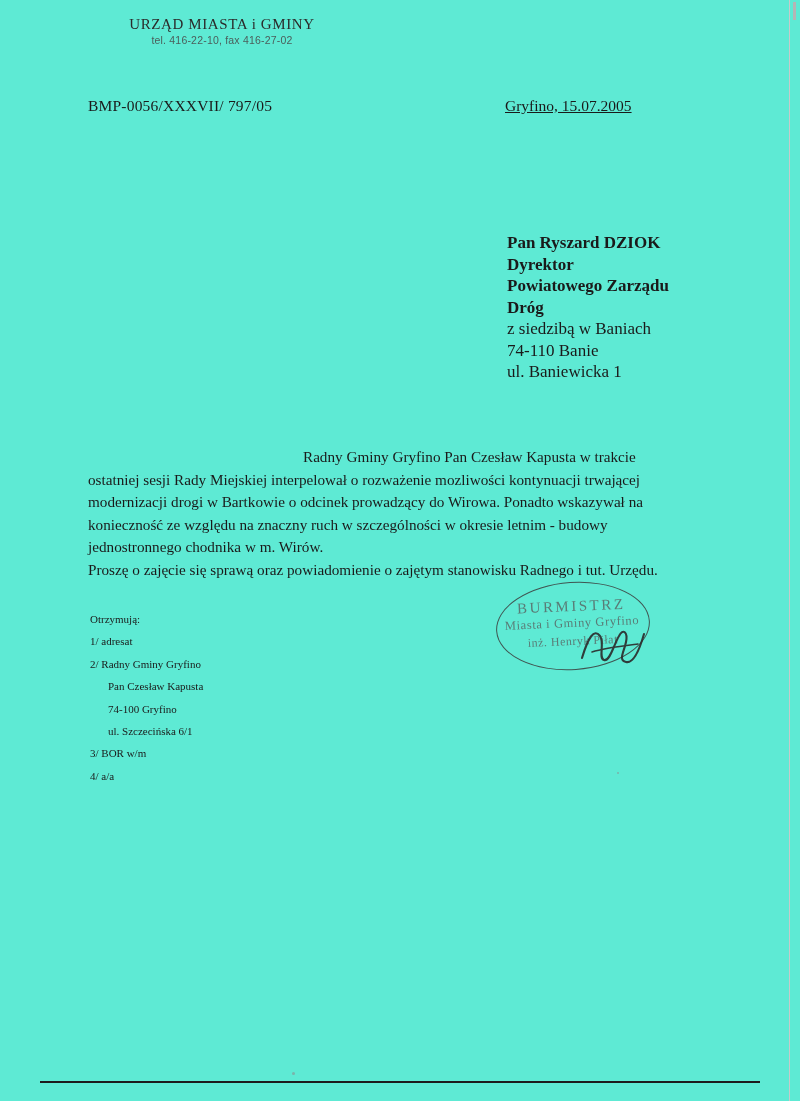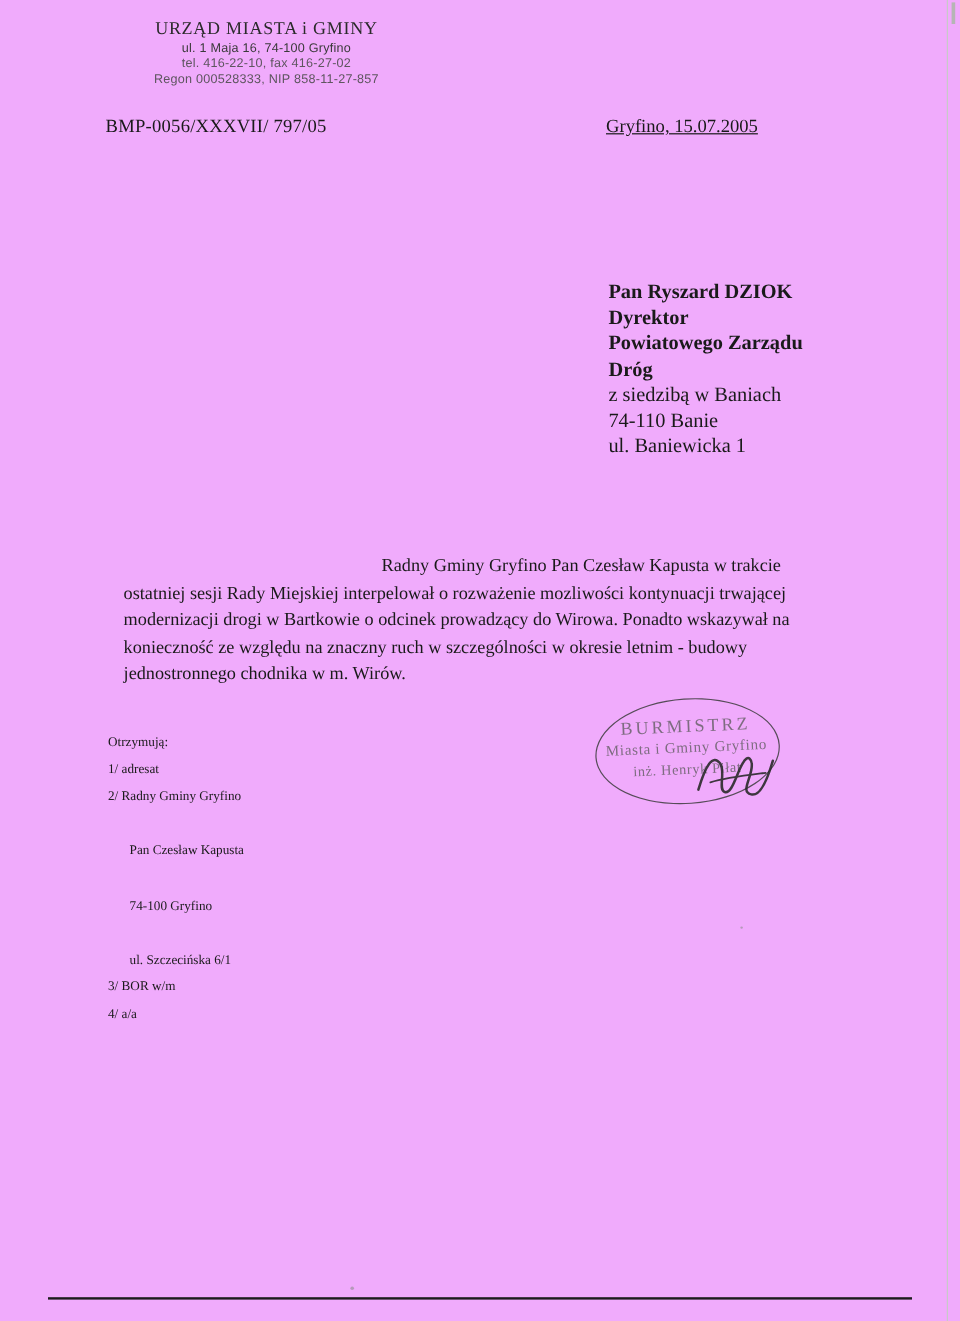--- a/index.html
+++ b/index.html
@@ -12,21 +12,21 @@
     height: 1101px;
     position: relative;
     font-family: "Liberation Serif", serif;
     color: #1a1a1a;
     overflow: hidden;
   }
 
   .page {
     position: absolute;
     inset: 0;
-    background: #f0abfc;
+    background: #5eead4;
   }
 
   
   .scan-edge-right {
     position: absolute;
     top: 0;
     right: 10px;
     width: 1px;
     height: 1101px;
     background: #c9c9c9;
@@ -107,33 +107,33 @@
   
   .body-text {
     position: absolute;
     left: 88px;
     top: 446px;
     width: 588px;
     font-size: 15.2px;
     line-height: 22.5px;
     text-align: left;
   }
-  .body-text p { margin: 15px; }
+  .body-text p { margin: 0; }
   .body-text p.first { text-indent: 215px; }
   .body-text p.tight { margin-top: 0; }
 
   
   .dist {
     position: absolute;
     left: 90px;
     top: 608px;
     font-size: 11px;
     line-height: 22.4px;
   }
-  .dist .ind1 { padding-left: 18px; margin-top: 23px; }
+  .dist .ind1 { padding-left: 18px; }
 
   
   .stamp {
     position: absolute;
     left: 492px;
     top: 578px;
     width: 170px;
     height: 100px;
   }
   .stamp-ellipse {
@@ -194,40 +194,39 @@
 </head>
 <body>
 
 <div class="page">
 
   <div class="scan-edge-right"></div>
   <div class="scan-edge-tick"></div>
 
   <div class="letterhead">
     <div class="lh-title">URZĄD MIASTA i GMINY</div>
-    <div class="lh-line">ul. 1 Maja 16, 74-100 Gryfino</div>
     <div class="lh-line faint">tel. 416-22-10, fax 416-27-02</div>
-    <div class="lh-line faint">Regon 000528333, NIP 858-11-27-857</div>
   </div>
 
   <div class="ref">BMP-0056/XXXVII/ 797/05</div>
   <div class="placedate">Gryfino, 15.07.2005</div>
 
   <div class="addressee">
     <div class="b">Pan Ryszard DZIOK</div>
     <div class="b">Dyrektor</div>
     <div class="b">Powiatowego Zarządu</div>
     <div class="b">Dróg</div>
     <div>z siedzibą w Baniach</div>
     <div>74-110 Banie</div>
     <div>ul. Baniewicka 1</div>
   </div>
 
   <div class="body-text">
     <p class="first">Radny Gminy Gryfino Pan Czesław Kapusta w trakcie ostatniej sesji Rady Miejskiej  interpelował o rozważenie mozliwości  kontynuacji trwającej modernizacji drogi w Bartkowie o odcinek prowadzący do Wirowa. Ponadto wskazywał na konieczność ze względu na znaczny ruch w szczególności w okresie letnim -  budowy jednostronnego chodnika w m. Wirów.</p>
+    <p class="tight">Proszę o  zajęcie się sprawą oraz powiadomienie o zajętym stanowisku  Radnego i tut. Urzędu.</p>
   </div>
 
   <div class="dist">
     <div>Otrzymują:</div>
     <div>1/ adresat</div>
     <div>2/ Radny Gminy Gryfino</div>
     <div class="ind1">Pan Czesław Kapusta</div>
     <div class="ind1">74-100 Gryfino</div>
     <div class="ind1">ul. Szczecińska 6/1</div>
     <div>3/ BOR w/m</div>

